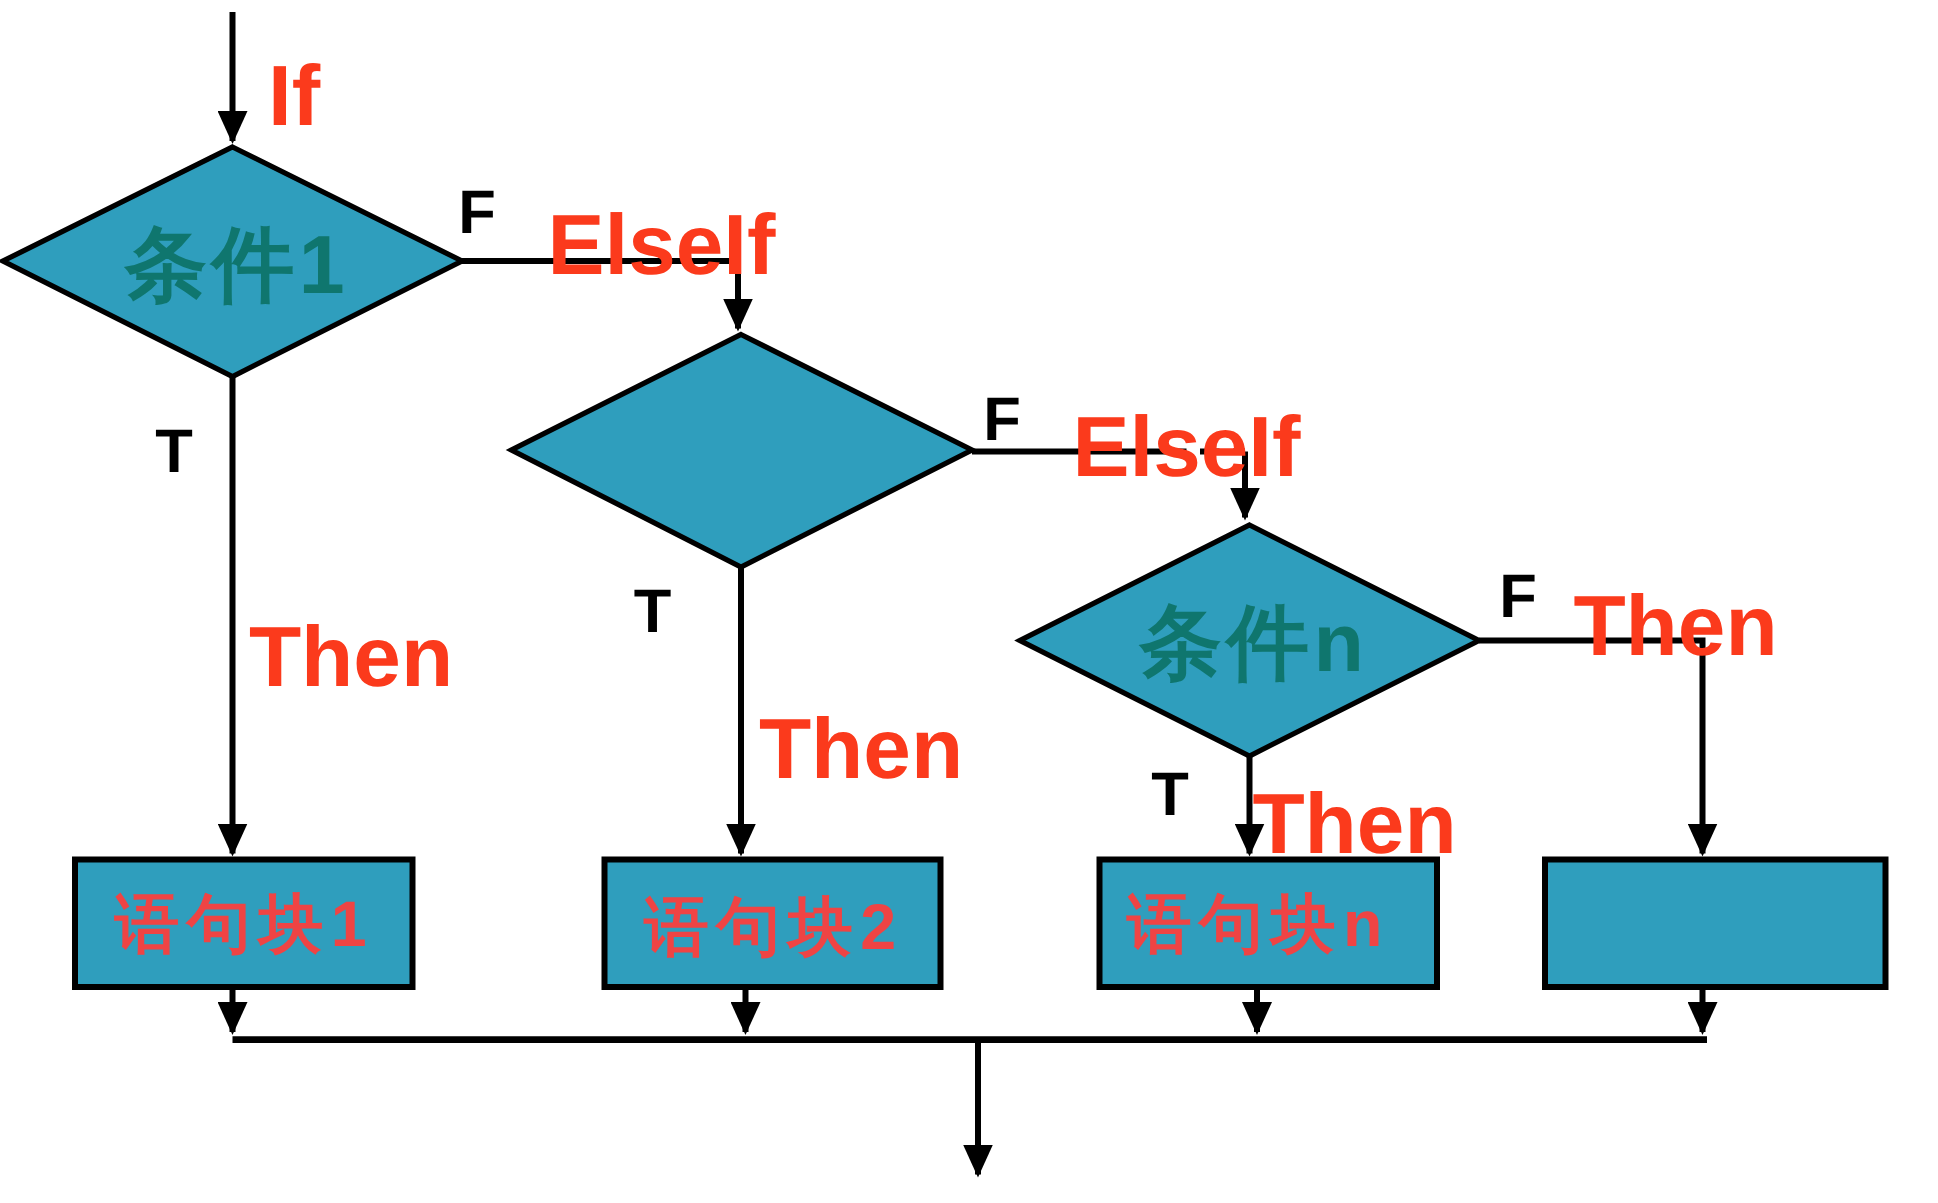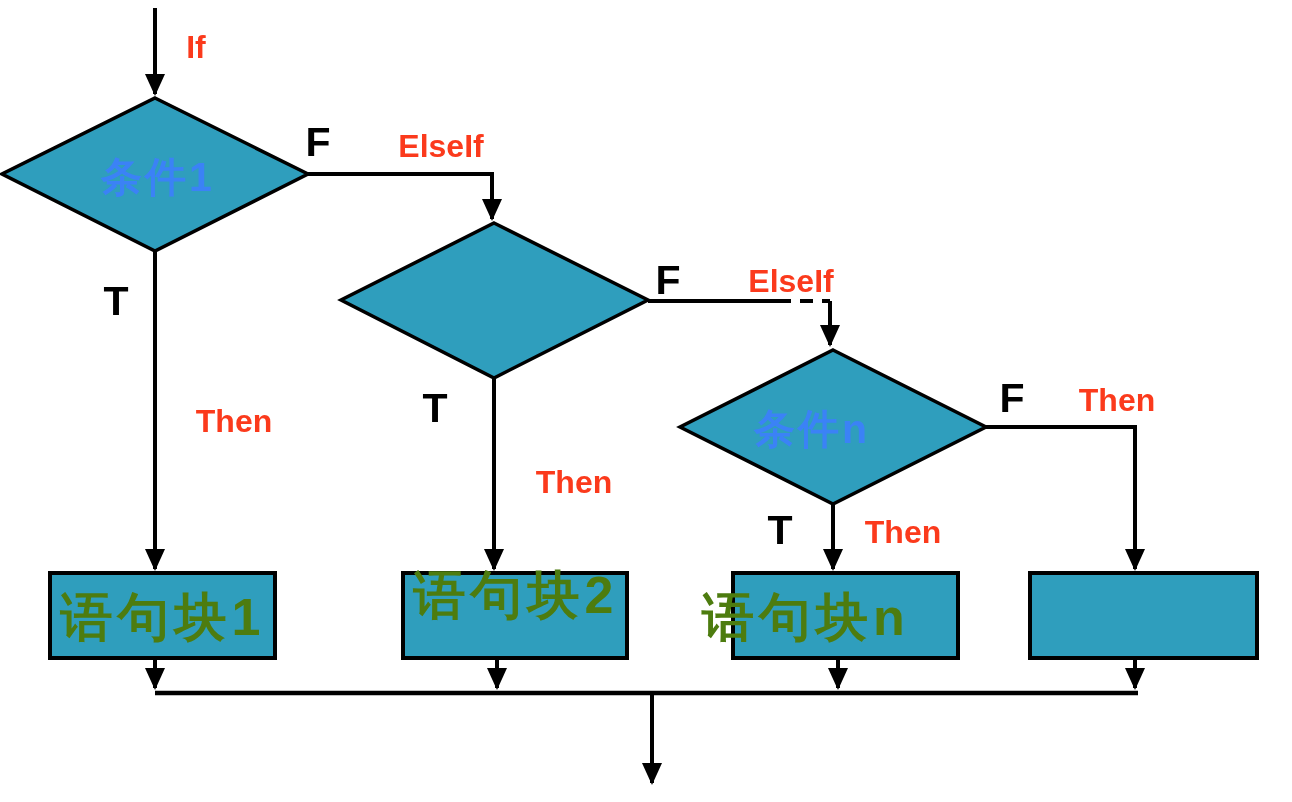--- a/index.html
+++ b/index.html
@@ -11,24 +11,24 @@
     --c-branch_label:#000000;
   }
   html,body{margin:0;padding:0;background:var(--c-background);}
   #stage{
     position:relative;width:1292px;height:802px;overflow:hidden;
     background:var(--c-background);
     font-family:"Liberation Sans","DejaVu Sans",sans-serif;
   }
   #wires{position:absolute;inset:0;width:1292px;height:802px;}
   .lbl{position:absolute;transform:translate(-50%,-50%);white-space:nowrap;line-height:1;}
-  .kw{color:var(--c-keyword);font-weight:bold;font-size:32px;}
+  .kw{color:var(--c-keyword);font-weight:bold;font-size:57px;margin-top:18px;}
   .tf{color:var(--c-branch_label);font-weight:bold;font-size:41px;}
-  .cond{color:#3b82f6;font-weight:bold;font-size:41px;letter-spacing:3px;}
-  .blk{color:#4d7c0f;font-weight:bold;font-size:52px;letter-spacing:5px;}
+  .cond{color:#0f766e;font-weight:bold;font-size:55px;letter-spacing:3px;}
+  .blk{color:#ef4444;font-weight:bold;font-size:43px;letter-spacing:5px;}
 </style>
 </head>
 <body>
 
 <div id="stage">
 
   <svg id="wires" viewBox="0 0 1292 802">
     <defs>
       <marker id="ah" markerUnits="strokeWidth" markerWidth="5.5" markerHeight="5" refX="5" refY="2.5" orient="auto">
         <path d="M0,0 L5.5,2.5 L0,5 Z" style="fill:var(--c-line)"></path>
@@ -76,19 +76,19 @@
   <div class="lbl kw" style="left:903px;top:532px">Then</div>
 
   <div class="lbl tf" style="left:318px;top:142px">F</div>
   <div class="lbl tf" style="left:116px;top:301px">T</div>
   <div class="lbl tf" style="left:668px;top:280px">F</div>
   <div class="lbl tf" style="left:435px;top:408px">T</div>
   <div class="lbl tf" style="left:1012px;top:398px">F</div>
   <div class="lbl tf" style="left:780px;top:530px">T</div>
 
   <div class="lbl cond" style="left:158px;top:177px">条件1</div>
-  <div class="lbl cond" style="left:812px;top:429px">条件n</div>
+  <div class="lbl cond" style="left:836px;top:429px">条件n</div>
 
   <div class="lbl blk" style="left:163px;top:617px">语句块1</div>
-  <div class="lbl blk" style="left:516px;top:595px">语句块2</div>
-  <div class="lbl blk" style="left:806px;top:617px">语句块n</div>
+  <div class="lbl blk" style="left:516px;top:619px">语句块2</div>
+  <div class="lbl blk" style="left:839px;top:617px">语句块n</div>
 
 </div>
 
 </body></html>

